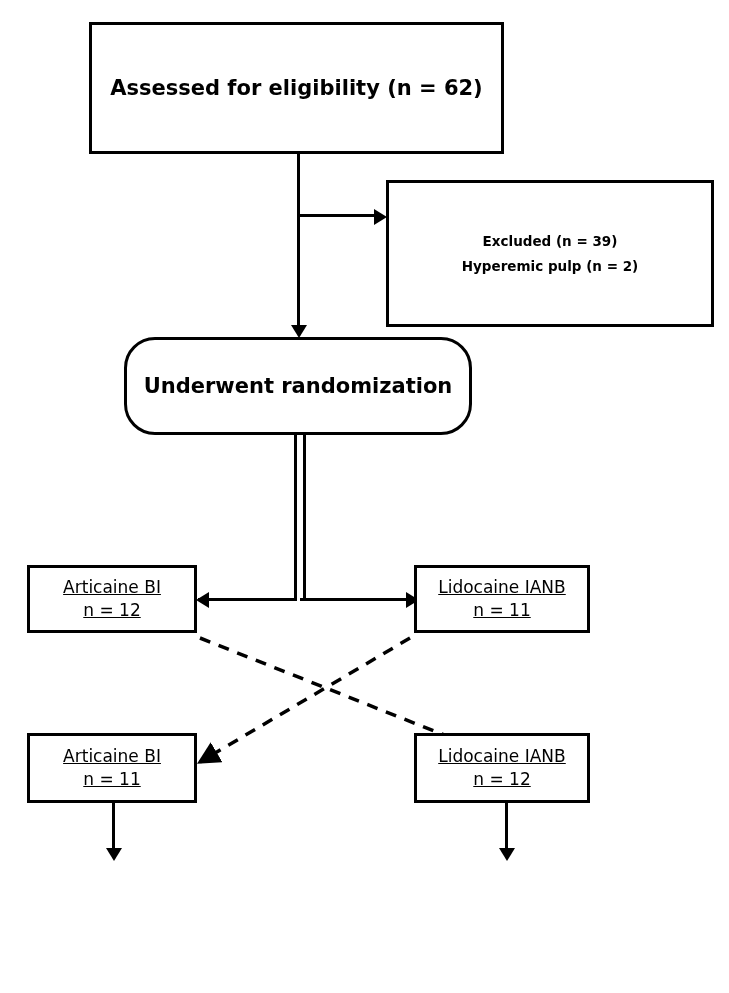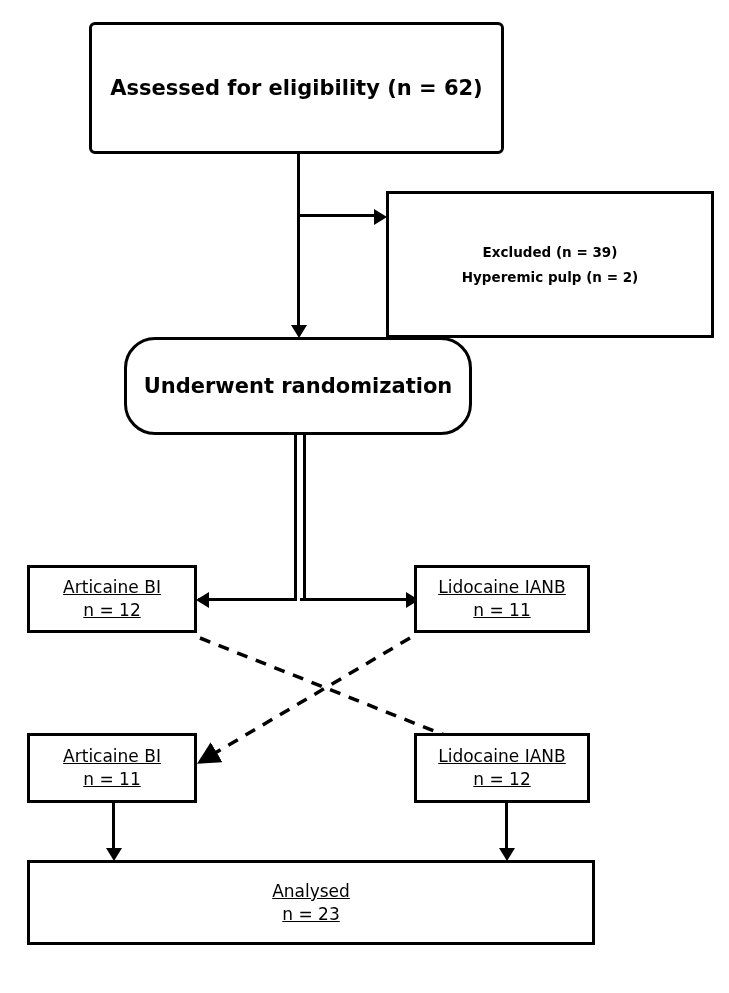--- a/index.html
+++ b/index.html
@@ -122,25 +122,25 @@
 
     <line x1="410" y1="638" x2="200" y2="762" stroke="#000000" stroke-width="3.5" stroke-dasharray="11,9" marker-end="url(#dashArrow)"></line>
   </svg>
 
   <div class="conn vline" style="left:112px; top:803px; height:52px;"></div>
   <div class="arrowhead arrow-down" style="left:105.5px; top:848px;"></div>
 
   <div class="conn vline" style="left:505px; top:803px; height:52px;"></div>
   <div class="arrowhead arrow-down" style="left:498.5px; top:848px;"></div>
 
-  <div class="box big" style="left:89px; top:22px; width:415px; height:132px;border-radius:6px;">
+  <div class="box big" style="left:89px; top:22px; width:415px; height:132px;">
     <span class="line">Assessed for eligibility (n = 62)</span>
   </div>
 
-  <div class="box small-bold excl" style="left:386px; top:180px; width:328px; height:147px;margin-top:11px;">
+  <div class="box small-bold excl" style="left:386px; top:180px; width:328px; height:147px;">
     <span class="line">Excluded (n = 39)</span>
     <span class="line">Hyperemic pulp (n = 2)</span>
   </div>
 
   <div class="box big" style="left:124px; top:337px; width:348px; height:98px;border-radius:31px;">
     <span class="line">Underwent randomization</span>
   </div>
 
   <div class="box med" style="left:27px; top:565px; width:170px; height:68px;">
     <span class="line">Articaine BI</span>
@@ -155,18 +155,14 @@
   <div class="box med" style="left:27px; top:733px; width:170px; height:70px;">
     <span class="line">Articaine BI</span>
     <span class="line">n = 11</span>
   </div>
 
   <div class="box med" style="left:414px; top:733px; width:176px; height:70px;">
     <span class="line">Lidocaine IANB</span>
     <span class="line">n = 12</span>
   </div>
 
-  <div class="box med" style="left:27px; top:860px; width:568px; height:85px;">
-    <span class="line">Analysed</span>
-    <span class="line">n = 23</span>
-  </div>
 
 </div>
 
 </body></html>

